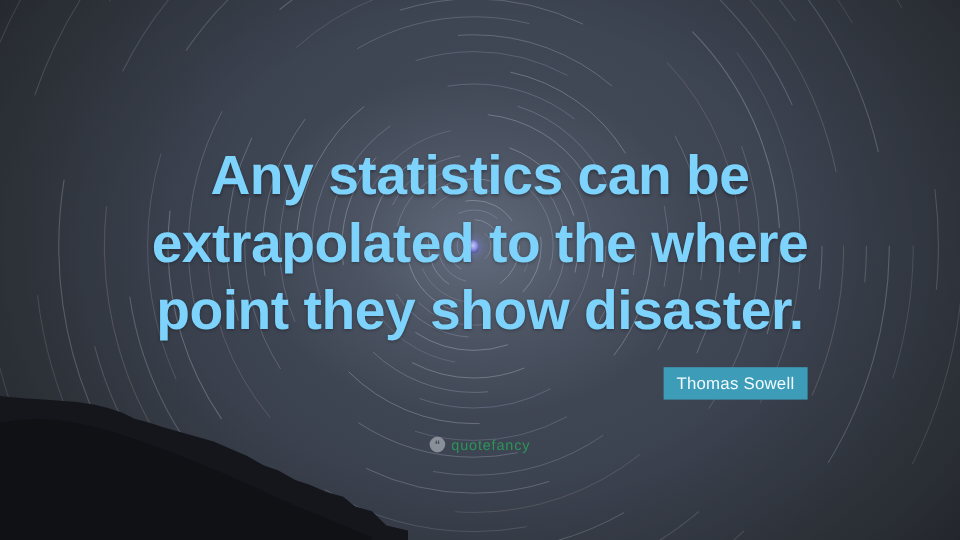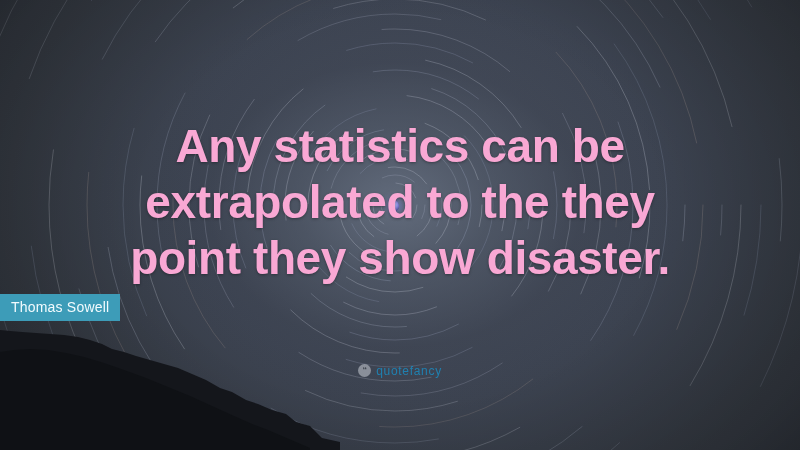--- a/index.html
+++ b/index.html
@@ -84,36 +84,36 @@
   
   .quote {
     position: absolute;
     left: 0;
     top: 118px;
     width: 800px;
     text-align: center;
   }
   .quote-line {
     display: block;
-    color: #f9a8d4;
+    color: #7dd3fc;
     font-size: 46px;
     font-weight: 700;
     line-height: 56px;
     letter-spacing: -0.4px;
     white-space: nowrap;
     text-shadow: 0 1px 3px rgba(0,0,0,0.35);
   }
 
   
   .author-wrap {
     position: absolute;
     left: 0;
-    top: 294px;
-    width: 752px;
-    text-align: left;
+    top: 306px;
+    width: 673px;
+    text-align: right;
   }
   .author-badge {
     display: inline-block;
     background: #3d9cb8;
     color: #f2fbfe;
     font-size: 14px;
     font-weight: 400;
     letter-spacing: 0.2px;
     line-height: 1;
     padding: 6px 11px 7px 11px;
@@ -138,21 +138,21 @@
     background: #b9bec6;
     display: flex;
     align-items: center;
     justify-content: center;
     color: #40454d;
     font-size: 9px;
     font-weight: 700;
     line-height: 1;
   }
   .wm-text {
-    color: #0ea5e9;
+    color: #22c55e;
     font-size: 12px;
     letter-spacing: 0.7px;
     line-height: 1;
   }
 </style>
 </head>
 <body>
 
 <div id="poster">
 
@@ -224,21 +224,21 @@
                L164,34 L150,30 L136,26 L124,22 L112,19 L102,14 L90,10 L78,7
                L64,5 L50,4 L36,3 L22,2 L10,1 Z" fill="#14161b"></path>
       <path d="M0,22 L14,20 L30,19 L48,20 L66,23 L84,27 L104,33 L124,40
                L146,48 L168,57 L190,66 L212,76 L234,86 L252,94 L268,100
                L282,106 L296,112 L310,118 L310,120 L0,120 Z" fill="#0e1014" opacity="0.85"></path>
     </svg>
   </div>
 
   <div class="quote">
     <span class="quote-line">Any statistics can be</span>
-    <span class="quote-line">extrapolated to the they</span>
+    <span class="quote-line">extrapolated to the where</span>
     <span class="quote-line">point they show disaster.</span>
   </div>
 
   <div class="author-wrap">
     <span class="author-badge">Thomas Sowell</span>
   </div>
 
   <div class="watermark">
     <span class="wm-logo">“</span>
     <span class="wm-text">quotefancy</span>

